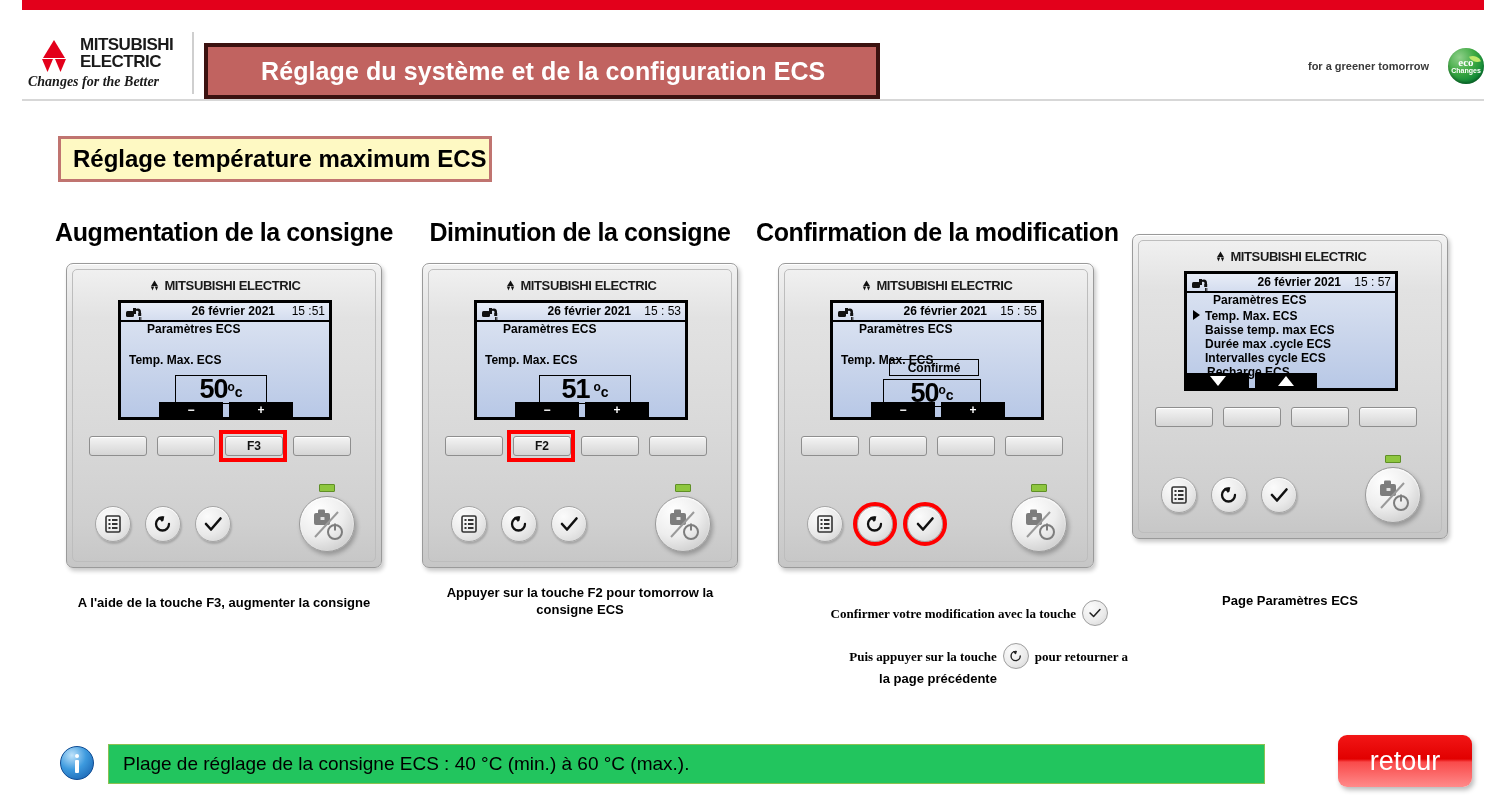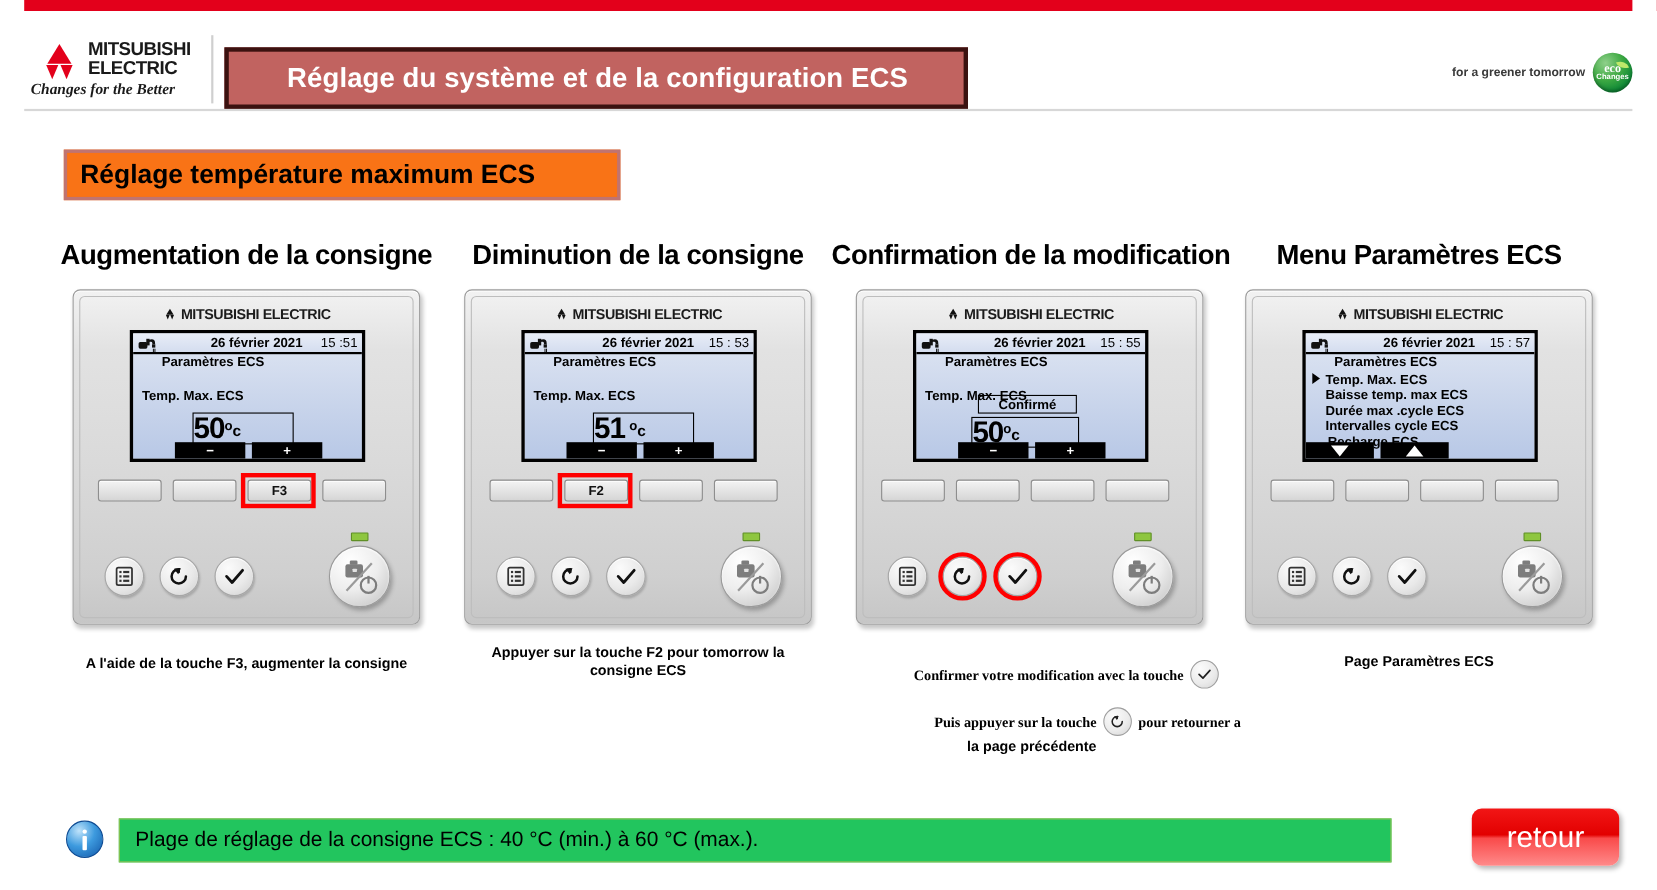--- a/index.html
+++ b/index.html
@@ -28,36 +28,36 @@
   .logo-div{ position:absolute; left:192px; top:22px; width:2px; height:62px; background:#cfcfcf; }
 
   .title-box{
     position:absolute; left:204px; top:33px; width:676px; height:56px;
     background:#c16360; border:4px solid #3b1210;
     display:flex; align-items:center;padding-left:39px;
   }
   .title-box span{ color:#ffffff; font-size:25px; font-weight:bold; padding-left:14px;
                    letter-spacing:0.1px; }
 
-  .eco{ position:absolute; right:22px; top:38px; display:flex; align-items:center; gap:7px; }
+  .eco{ position:absolute; right:22px; top:38px; display:flex; align-items:center; gap:19px; }
   .eco-text{ font-size:11px; font-weight:bold; color:#3a3a3a; }
   .eco-badge{ width:36px; height:36px; border-radius:50%;
               background:radial-gradient(circle at 32% 26%, #8fd08a 0%, #3faa43 42%, #118a37 72%, #0a6b2b 100%);
               position:relative; box-shadow:inset 0 -2px 3px rgba(0,0,0,.3); }
   .eco-badge .e1{ position:absolute; left:0; right:0; top:9px; text-align:center; color:#fff;
                   font-size:11px; font-weight:bold; line-height:10px; font-family:"Liberation Serif", serif; }
   .eco-badge .e2{ position:absolute; left:0; right:0; top:19px; text-align:center; color:#fff;
                   font-size:7px; font-weight:bold; line-height:8px; }
   .eco-leaf{ position:absolute; right:4px; top:7px; width:10px; height:8px; background:#bfe86a;
              border-radius:0 100% 0 100%; transform:rotate(-18deg); }
 
   
   .section-box{
-    position:absolute; left:58px; top:136px; width:506px; height:46px;
-    background:#f97316; border:3px solid #c07470; display:flex; align-items:center;
+    position:absolute; left:58px; top:136px; width:434px; height:46px;
+    background:#fef9c3; border:3px solid #c07470; display:flex; align-items:center;
   }
   .section-box span{ font-size:24px; font-weight:bold; padding-left:12px; }
 
   
   .col{ position:absolute; top:218px; width:360px; }
   .col-0{ left:44px; }
   .col-1{ left:400px; }
   .col-2{ left:756px; }
   .col-3{ left:1110px; }
 
@@ -94,21 +94,21 @@
     background:linear-gradient(180deg,#e8edf7 0%,#d4ddef 100%);
   }
   .lcd-date{ position:absolute; right:54px; top:1px; font-size:12px; font-weight:bold; white-space:nowrap; }
   .lcd-time{ position:absolute; right:4px; top:1px; font-size:12px; font-weight:normal; white-space:nowrap; }
   .faucet{ position:absolute; left:4px; top:2px; width:22px; height:16px; }
   .lcd-crumb{ position:absolute; left:26px; top:19px; font-size:12px; font-weight:bold; white-space:nowrap; }
   .lcd-label{ position:absolute; left:8px; top:50px; font-size:12px; font-weight:bold; white-space:nowrap; }
 
   .val-box{
     position:absolute; border:1px solid #000; background:transparent;
-    display:flex; align-items:center; justify-content:flex-start;
+    display:flex; align-items:center; justify-content:center;
   }
   .val-num{ font-size:27px; font-weight:bold; line-height:27px; letter-spacing:-1px; }
   .val-unit{ font-size:14px; font-weight:bold; }
   .val-unit sup{ font-size:12px; }
 
   .confirm-box{
     position:absolute; left:56px; top:56px; width:90px; height:17px;
     border:1px solid #000; display:flex; align-items:center; justify-content:center;
     font-size:12px; font-weight:bold;
   }
@@ -504,21 +504,20 @@
           <path d="M23 17 A6.5 6.5 0 1 1 16.5 10.5 L16.5 13" fill="none" stroke="#222" stroke-width="2" stroke-linecap="round"></path>
           <polygon points="12.5,10 18.5,9.8 16,15" fill="#222"></polygon>
         </svg>
     </span>
     <span>pour retourner a</span>
   </div>
   <div>la page précédente</div>
 </div>
 
 <div class="col col-3">
-  <div class="col-title">Menu Paramètres ECS</div>
   <div class="device">
     <div class="brand">
       <span class="bm">
         <svg width="15" height="11" viewBox="0 0 44 36">
             <polygon points="22,2 33,20 11,20" fill="#111"></polygon>
             <polygon points="10,21 21,21 15.5,34" fill="#111"></polygon>
             <polygon points="23,21 34,21 28.5,34" fill="#111"></polygon>
           </svg>
       </span><span>MITSUBISHI ELECTRIC</span>
     </div>

